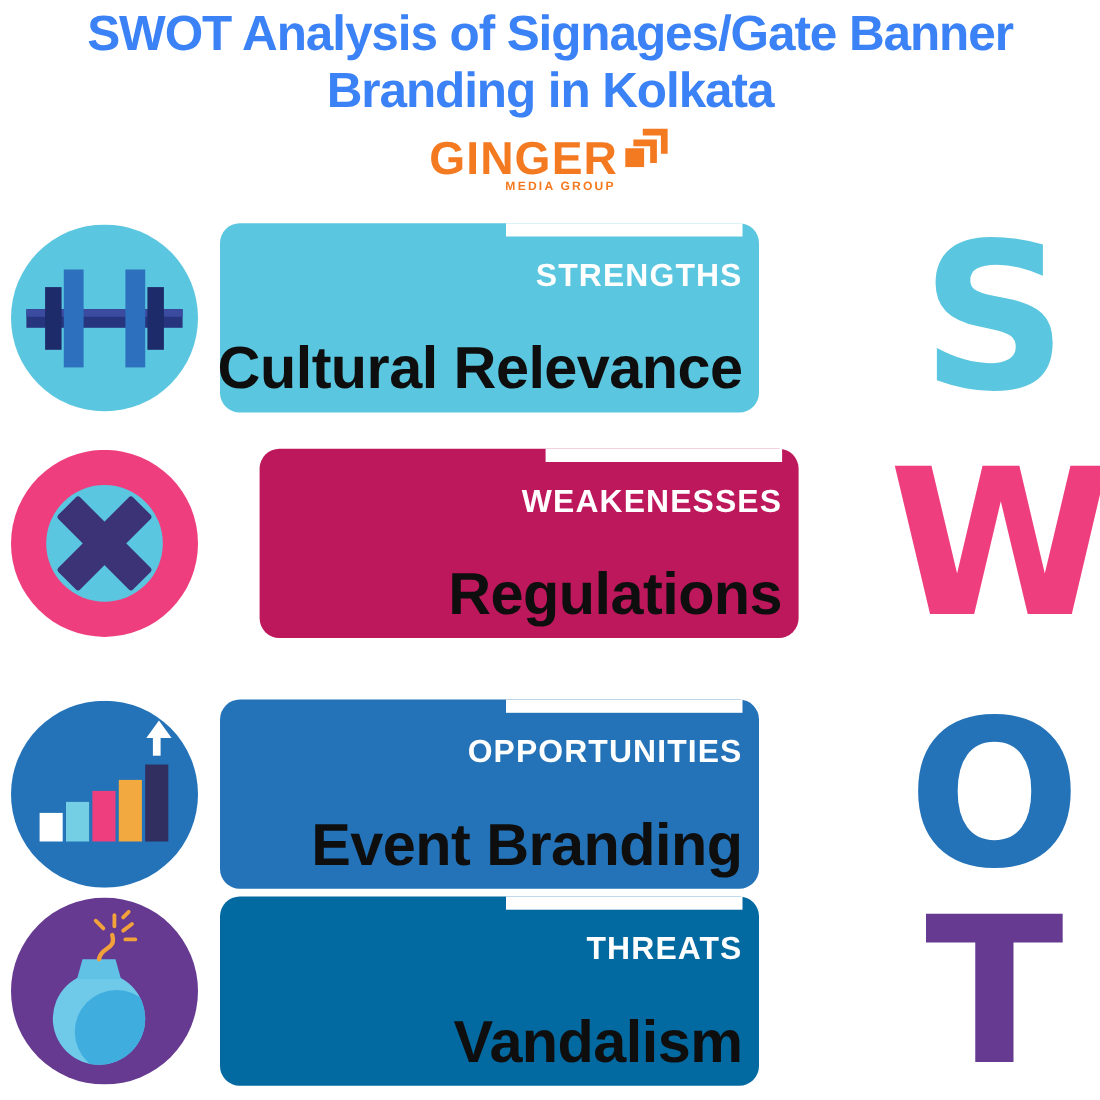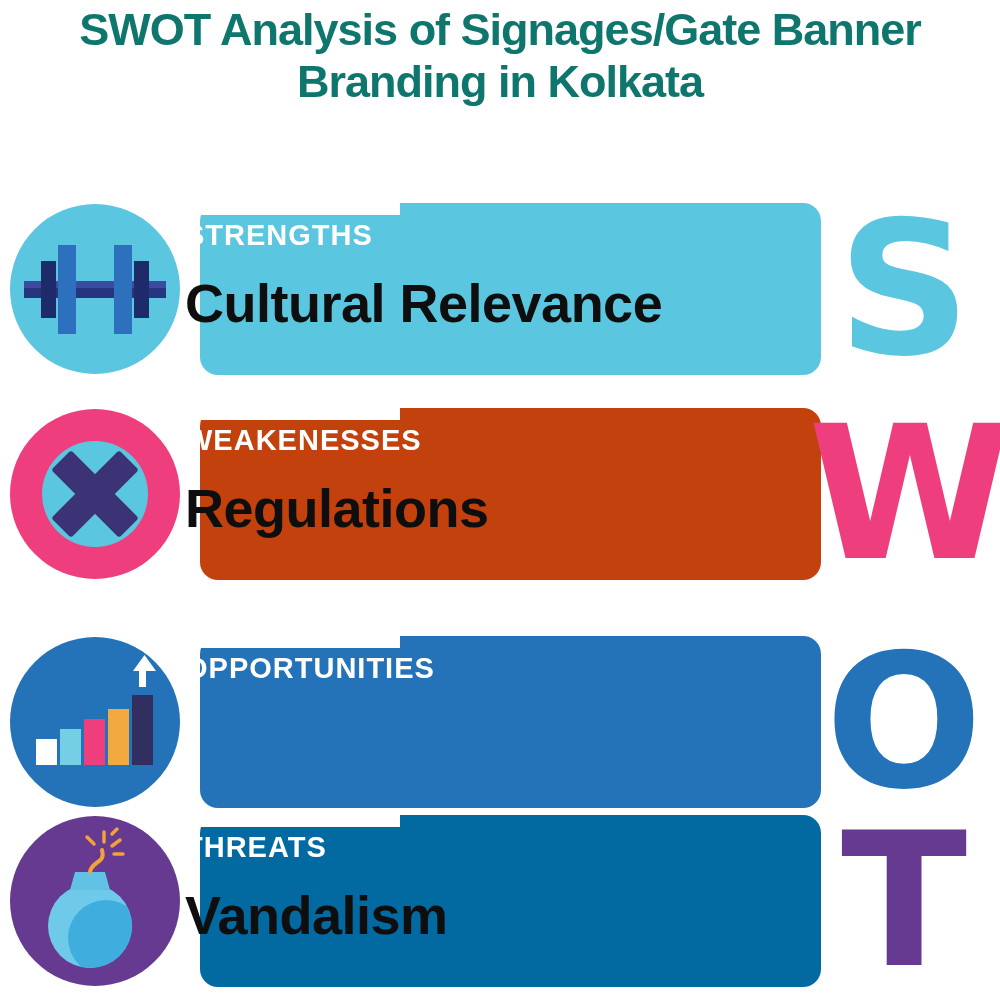--- a/index.html
+++ b/index.html
@@ -4,44 +4,44 @@
 <style>
   html,body { margin:0; padding:0; background:#ffffff; }
   .stage {
     position:relative; width:1000px; height:1000px; background:#ffffff;
     overflow:hidden; font-family:"Liberation Sans", sans-serif;
   }
 
   
   .title {
     position:absolute; top:4px; left:0; right:0;
-    text-align:center; color:#0f766e;
+    text-align:center; color:#3b82f6;
     font-weight:800; font-size:45px; line-height:1.16; letter-spacing:-1px;
   }
 
   
   .logo { position:absolute; top:122px; left:0; right:0; display:flex; justify-content:center; }
   .logo-inner { position:relative; display:flex; align-items:flex-start; }
   .logo-textcol { display:flex; flex-direction:column; align-items:flex-end; }
   .logo-name { color:#F47A21; font-weight:700; font-size:42px; line-height:44px; letter-spacing:1px; }
   .logo-sub  { color:#F47A21; font-weight:700; font-size:11px; letter-spacing:2px; margin-top:-2px; padding-right:2px; }
   .logo-icon { margin-left:4px; margin-top:-8px; }
 
   
   .row { position:absolute; left:0; width:1000px; height:172px; }
   .row-1 { top:203px; } .row-2 { top:408px; } .row-3 { top:636px; } .row-4 { top:815px; }
 
   .badge { position:absolute; left:10px; top:1px; width:170px; height:170px; }
 
   .card {
-    position:absolute; left:200px; top:0; width:621px; height:172px;
-    border-radius:18px; display:flex; flex-direction:column; align-items:flex-start;
+    position:absolute; left:200px; top:0; width:490px; height:172px;
+    border-radius:18px; display:flex; flex-direction:column; align-items:flex-end;gap:16px;
   }
   .card-cyan   { background:#5BC6DF; }
-  .card-pink   { background:#c2410c; }
+  .card-pink   { background:#be185d;margin-left:36px; }
   .card-blue   { background:#2473B8; }
   .card-purple { background:#0369a1; }
 
   .tab-bar { width:215px; height:12px; background:#ffffff; transform:translateX(-15px); }
   .card-header {
     margin-top:4px; color:#ffffff; font-weight:700; font-size:29px;
     letter-spacing:1px; transform:translateX(-15px); text-align:center;
   }
   .card-label {
     margin-top:20px; color:#0e0e0e; font-weight:800; font-size:54px;
@@ -61,20 +61,33 @@
 </head>
 <body>
 
 <div class="stage">
 
   <div class="title">
     <div>SWOT Analysis of Signages/Gate Banner</div>
     <div>Branding in Kolkata</div>
   </div>
 
+  <div class="logo">
+    <div class="logo-inner">
+      <div class="logo-textcol">
+        <div class="logo-name">GINGER</div>
+        <div class="logo-sub">MEDIA GROUP</div>
+      </div>
+      <svg class="logo-icon" width="44" height="44" viewBox="0 0 36 36">
+        <rect x="2" y="17" width="14" height="14" fill="#F47A21"></rect>
+        <path d="M 8 13 H 23 V 28" fill="none" stroke="#F47A21" stroke-width="5"></path>
+        <path d="M 15 5 H 31 V 21" fill="none" stroke="#F47A21" stroke-width="5"></path>
+      </svg>
+    </div>
+  </div>
 
   <div class="row row-1">
     <div class="badge">
       <svg width="170" height="170" viewBox="0 0 170 170">
         <circle cx="85" cy="85" r="85" fill="#5BC6DF"></circle>
         <rect x="14" y="77" width="142" height="17" fill="#27357E"></rect>
         <rect x="14" y="77" width="142" height="7" fill="#3A4BA0"></rect>
         <rect x="31" y="57" width="15" height="57" fill="#1D2B6B"></rect>
         <rect x="48" y="41" width="18" height="89" fill="#2C70BE"></rect>
         <rect x="104" y="41" width="18" height="89" fill="#2C70BE"></rect>
@@ -115,20 +128,21 @@
         <rect x="74" y="82" width="21" height="46" fill="#EF3E7E"></rect>
         <rect x="98" y="72" width="21" height="56" fill="#F2A940"></rect>
         <rect x="122" y="58" width="21" height="70" fill="#312F5F"></rect>
         <rect x="129" y="32" width="7" height="18" fill="#ffffff"></rect>
         <polygon points="123,34 146,34 134.5,18" fill="#ffffff"></polygon>
       </svg>
     </div>
     <div class="card card-blue">
       <div class="tab-bar"></div>
       <div class="card-header">OPPORTUNITIES</div>
+      <div class="card-label">Event Branding</div>
     </div>
     <div class="big-letter letter-blue">O</div>
   </div>
 
   <div class="row row-4">
     <div class="badge">
       <svg width="170" height="170" viewBox="0 0 170 170">
         <circle cx="85" cy="85" r="85" fill="#653A90"></circle>
         <defs>
           <clipPath id="bombBody">

